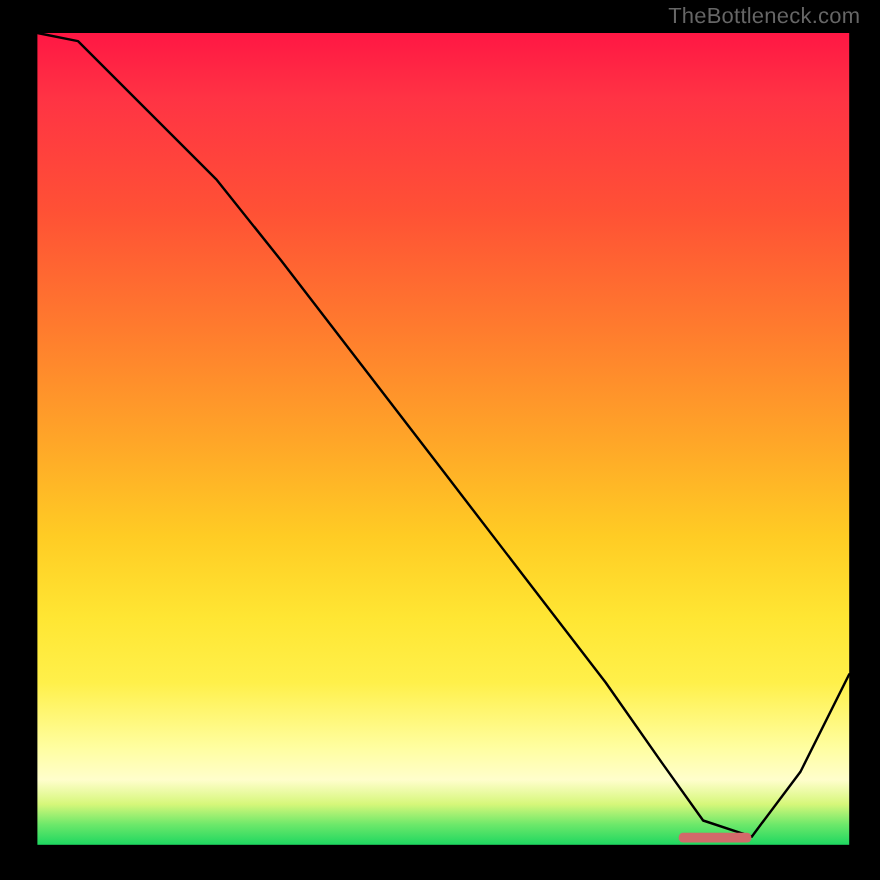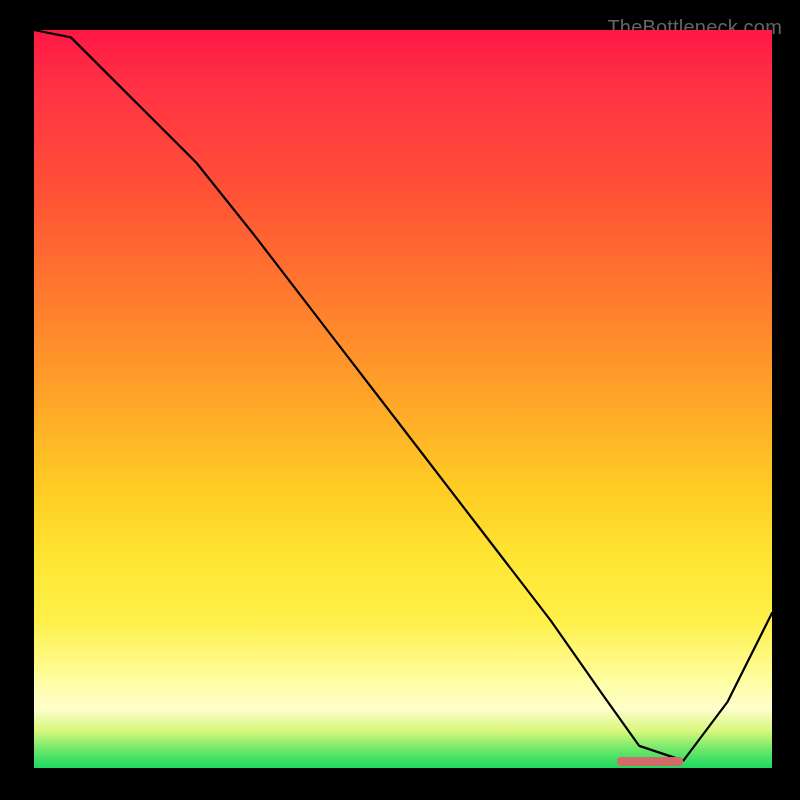--- a/index.html
+++ b/index.html
@@ -12,21 +12,21 @@
     font-family: Arial, Helvetica, sans-serif;
   }
   .frame {
     position: relative;
     width: 800px;
     height: 800px;
     background: #000;
   }
   .watermark {
     position: absolute;
-    top: 16px;
+    top: 4px;
     right: 18px;
     color: #666;
     font-size: 20px;
     font-weight: 500;
     letter-spacing: 0.2px;
     user-select: none;
   }
   .plot-area {
     position: absolute;
     left: 34px;

